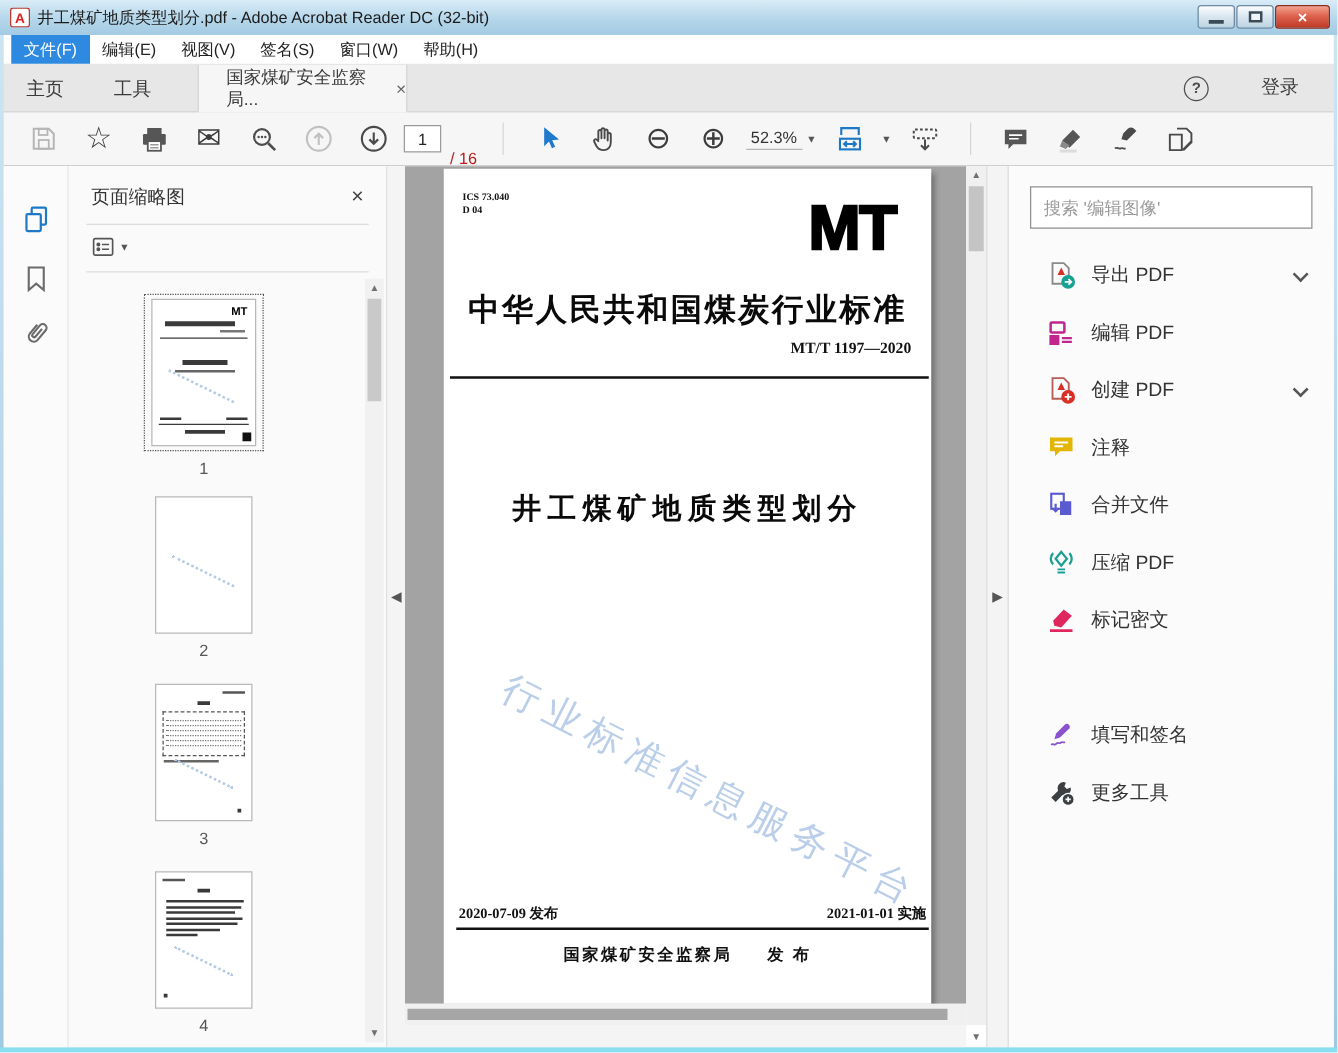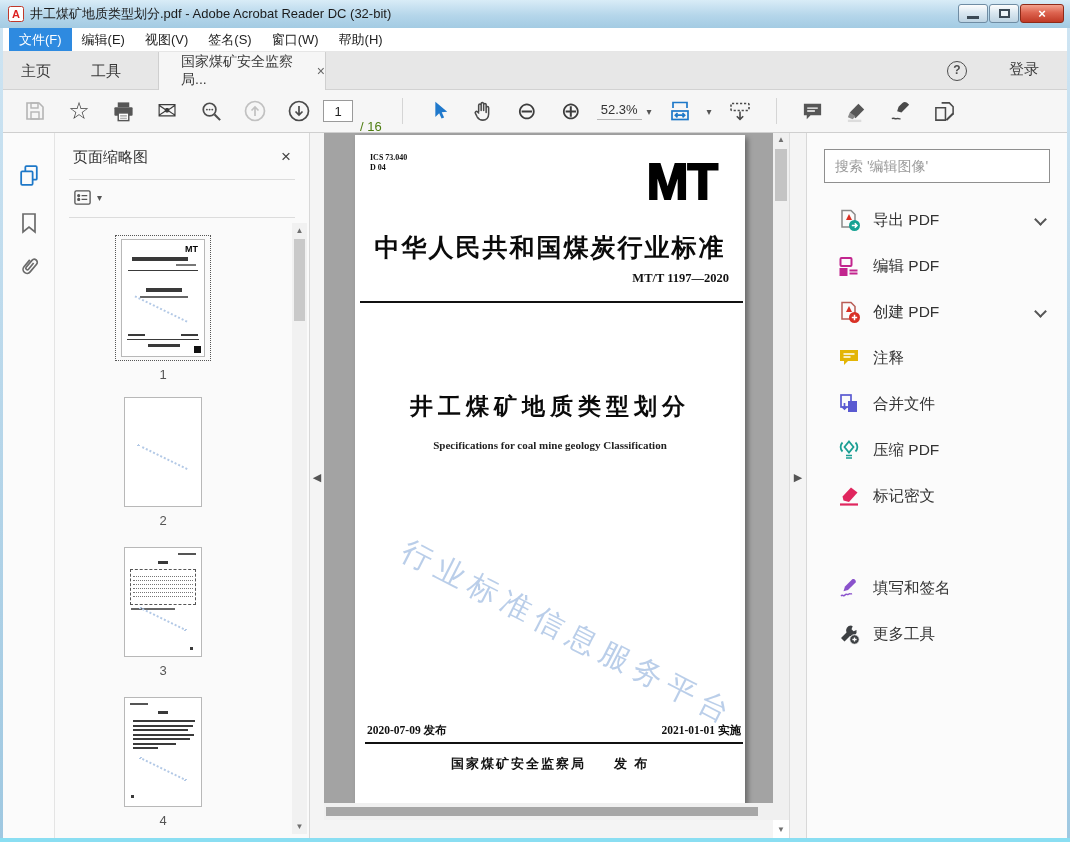--- a/index.html
+++ b/index.html
@@ -49,21 +49,21 @@
   
   .toolbar { position:absolute; left:3px; right:3px; top:90px; height:43px;
     background:#f6f6f6; border-bottom:1px solid #cfcfcf;
     display:flex; align-items:center; padding-left:10px; }
   .tbi { width:44px; display:flex; align-items:center; justify-content:center; height:43px; }
   .tbi svg { display:block; }
   .uni { font-size:24px; color:#3c3c3c; line-height:1; }
   .pagebox { display:flex; align-items:center; margin:0 6px 0 2px; }
   .pageinput { width:30px; height:22px; border:1px solid #9a9a9a; background:#fff;
     text-align:center; font-size:13px; color:#222; font-family:"Liberation Sans",sans-serif; }
-  .pagetotal { font-size:13px; color:#4d7c0f; margin-left:7px;margin-top:30px; }
+  .pagetotal { font-size:13px; color:#b91c1c; margin-left:7px;margin-top:30px; }
   .tbdivider { width:1px; height:26px; background:#d5d5d5; margin:0 14px; }
   .zoomval { font-size:13px; color:#333; border-bottom:1px solid #b5b5b5;
     padding:0 4px 2px 4px; margin-left:4px; }
   .caret { font-size:10px; color:#555; margin:0 6px 0 5px; }
 
   
   .main { position:absolute; left:3px; right:3px; top:133px; bottom:4px; background:#fff; }
   .bottomedge { position:absolute; left:0; right:0; bottom:0; height:4px; background:#8adef2; }
 
   
@@ -424,21 +424,20 @@
         <div class="pdfpage">
           <div class="ics">
             <div>ICS 73.040</div>
             <div>D 04</div>
           </div>
           <div class="mtlogo">MT</div>
           <div class="stdheading">中华人民共和国煤炭行业标准</div>
           <div class="stdnumber">MT/T 1197—2020</div>
           <div class="pageline"></div>
           <div class="doctitle">井工煤矿地质类型划分</div>
-          <div class="docsub">Specifications for coal mine geology Classification</div>
           <div class="watermark">行业标准信息服务平台</div>
           <div class="daterow">
             <span>2020-07-09 发布</span>
             <span>2021-01-01 实施</span>
           </div>
           <div class="dateline"></div>
           <div class="pubrow">
             <span>国家煤矿安全监察局</span><span class="gap"></span><span>发 布</span>
           </div>
         </div>

